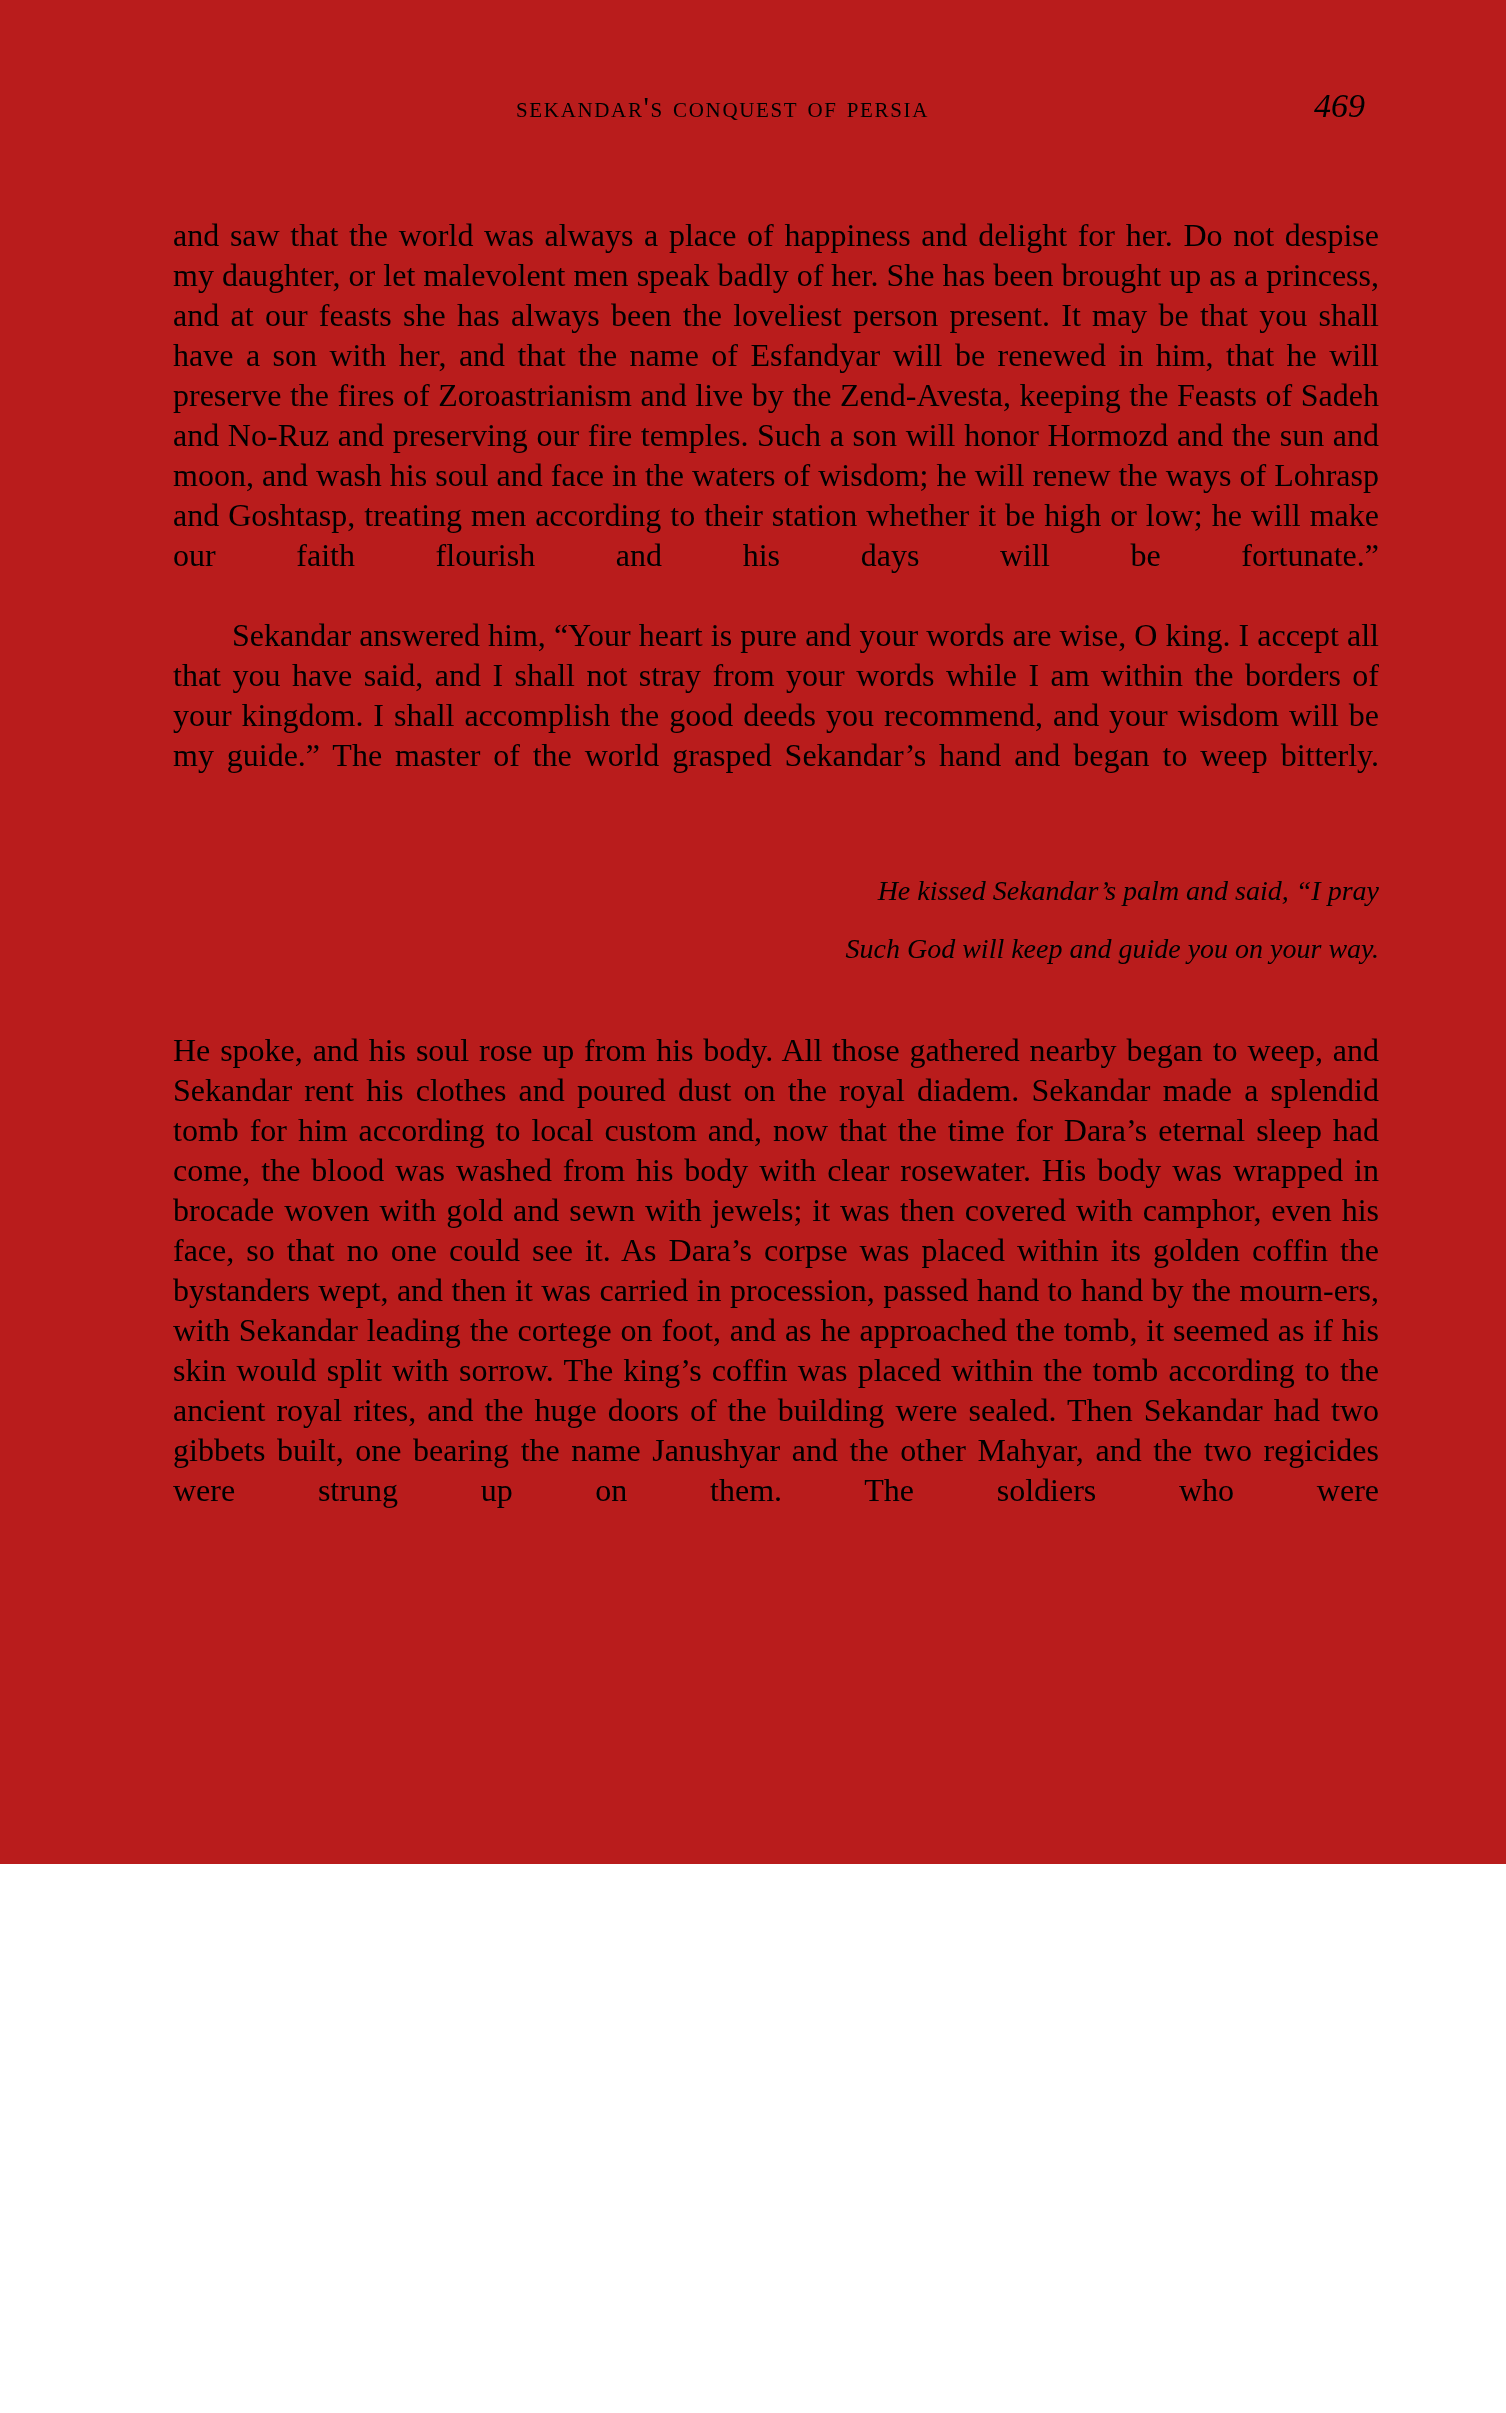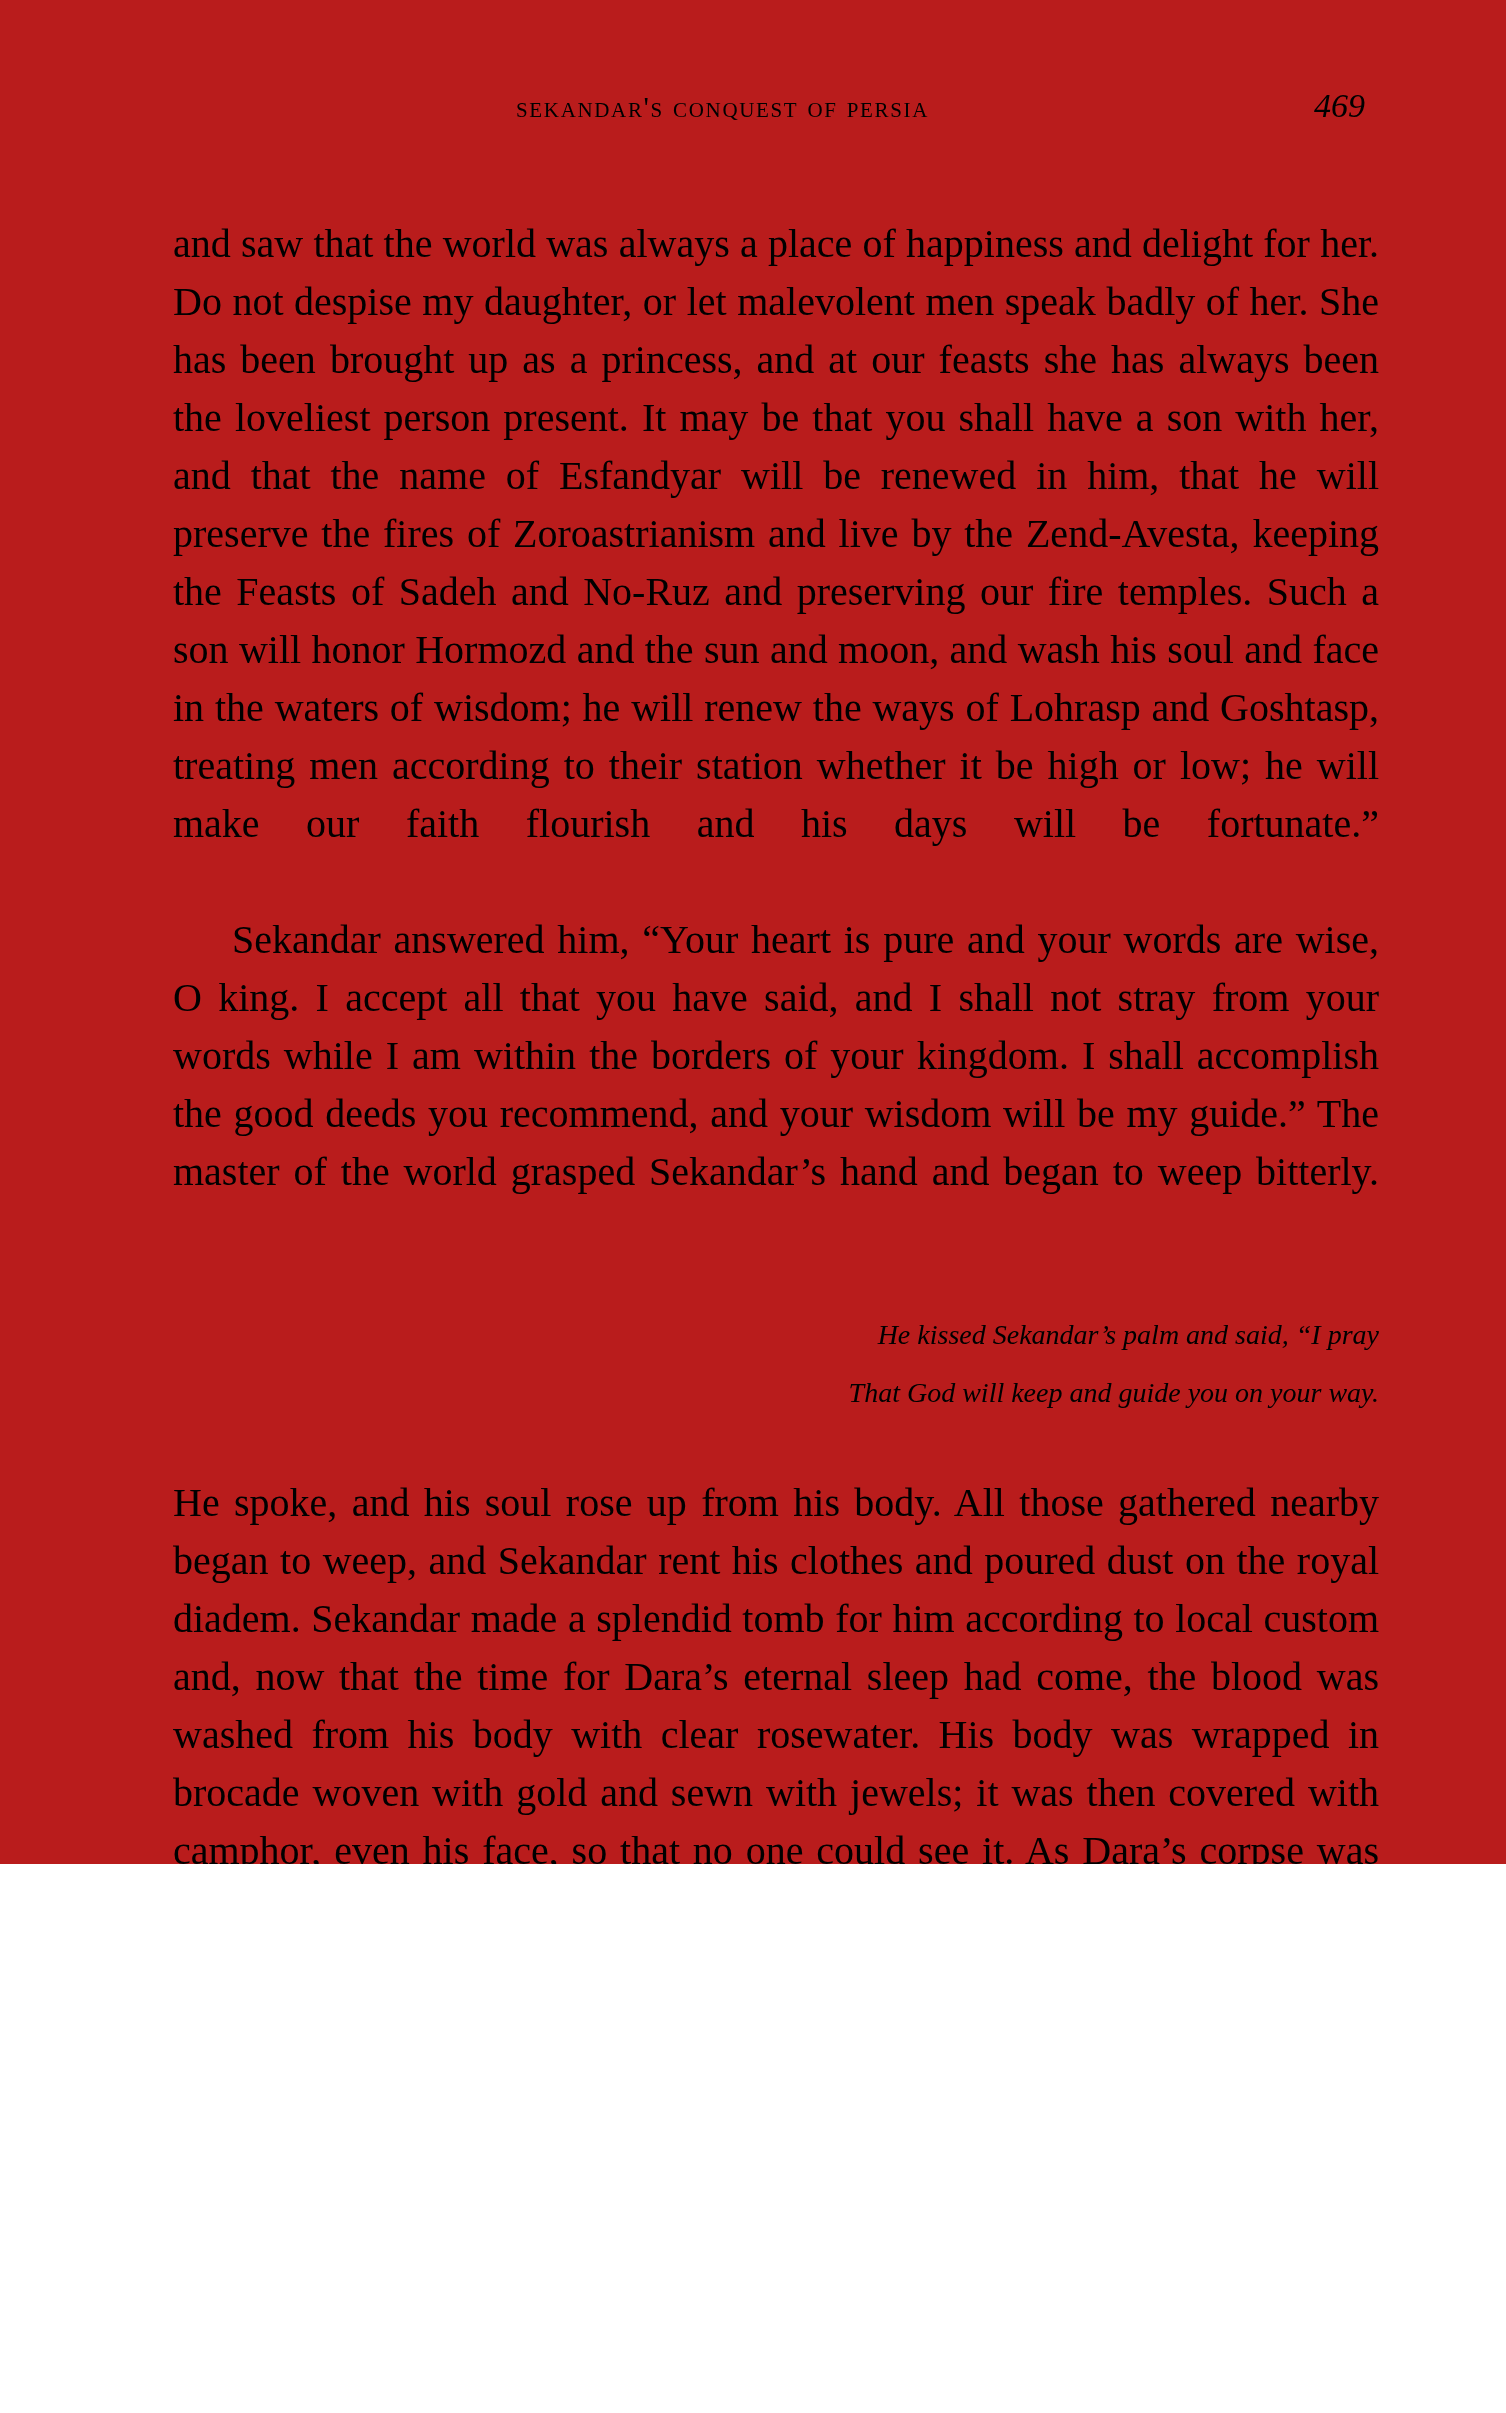--- a/index.html
+++ b/index.html
@@ -61,22 +61,22 @@
   
   .text-block {
     position: absolute;
     left: 173px;
     top: 215px;
     width: 1206px;
   }
 
   p.body-para {
     margin: 0;
-    font-size: 40px;
-    line-height: 58px;
+    font-size: 32px;
+    line-height: 40px;
     text-align: justify;
     text-justify: inter-word;
     hyphens: none;
     -webkit-hyphens: none;
     text-indent: 0;
   }
 
   p.body-para.indented {
     text-indent: 59px;
   }
@@ -117,21 +117,21 @@
   </div>
 
   <div class="text-block">
 
     <p class="body-para">and saw that the world was always a place of happiness and delight for her. Do not despise my daughter, or let malevolent men speak badly of her. She has been brought up as a princess, and at our feasts she has always been the loveliest person present. It may be that you shall have a son with her, and that the name of Esfandyar will be renewed in him, that he will preserve the fires of Zoroastrianism and live by the Zend-Avesta, keeping the Feasts of Sadeh and No-Ruz and preserving our fire temples. Such a son will honor Hormozd and the sun and moon, and wash his soul and face in the waters of wisdom; he will renew the ways of Lohrasp and Goshtasp, treating men according to their station whether it be high or low; he will make our faith flourish and his days will be fortunate.”</p>
 
     <p class="body-para indented">Sekandar answered him, “Your heart is pure and your words are wise, O king. I accept all that you have said, and I shall not stray from your words while I am within the borders of your kingdom. I shall accomplish the good deeds you recommend, and your wisdom will be my guide.” The master of the world grasped Sekandar’s hand and began to weep bitterly.</p>
 
     <div class="verse-block">
       <div class="verse-line">He kissed Sekandar’s palm and said, “I pray</div>
-      <div class="verse-line">That God will keep and guide you on your way.</div>
+      <div class="verse-line">Such God will keep and guide you on your way.</div>
     </div>
 
     <p class="body-para">He spoke, and his soul rose up from his body. All those gathered nearby began to weep, and Sekandar rent his clothes and poured dust on the royal diadem. Sekandar made a splendid tomb for him according to local custom and, now that the time for Dara’s eternal sleep had come, the blood was washed from his body with clear rosewater. His body was wrapped in brocade woven with gold and sewn with jewels; it was then covered with camphor, even his face, so that no one could see it. As Dara’s corpse was placed within its golden coffin the bystanders wept, and then it was carried in procession, passed hand to hand by the mourn-ers, with Sekandar leading the cortege on foot, and as he approached the tomb, it seemed as if his skin would split with sorrow. The king’s coffin was placed within the tomb according to the ancient royal rites, and the huge doors of the building were sealed. Then Sekandar had two gibbets built, one bearing the name Janushyar and the other Mahyar, and the two regicides were strung up on them. The soldiers who were</p>
 
   </div>
 
 </div>
 
 
 </body></html>

